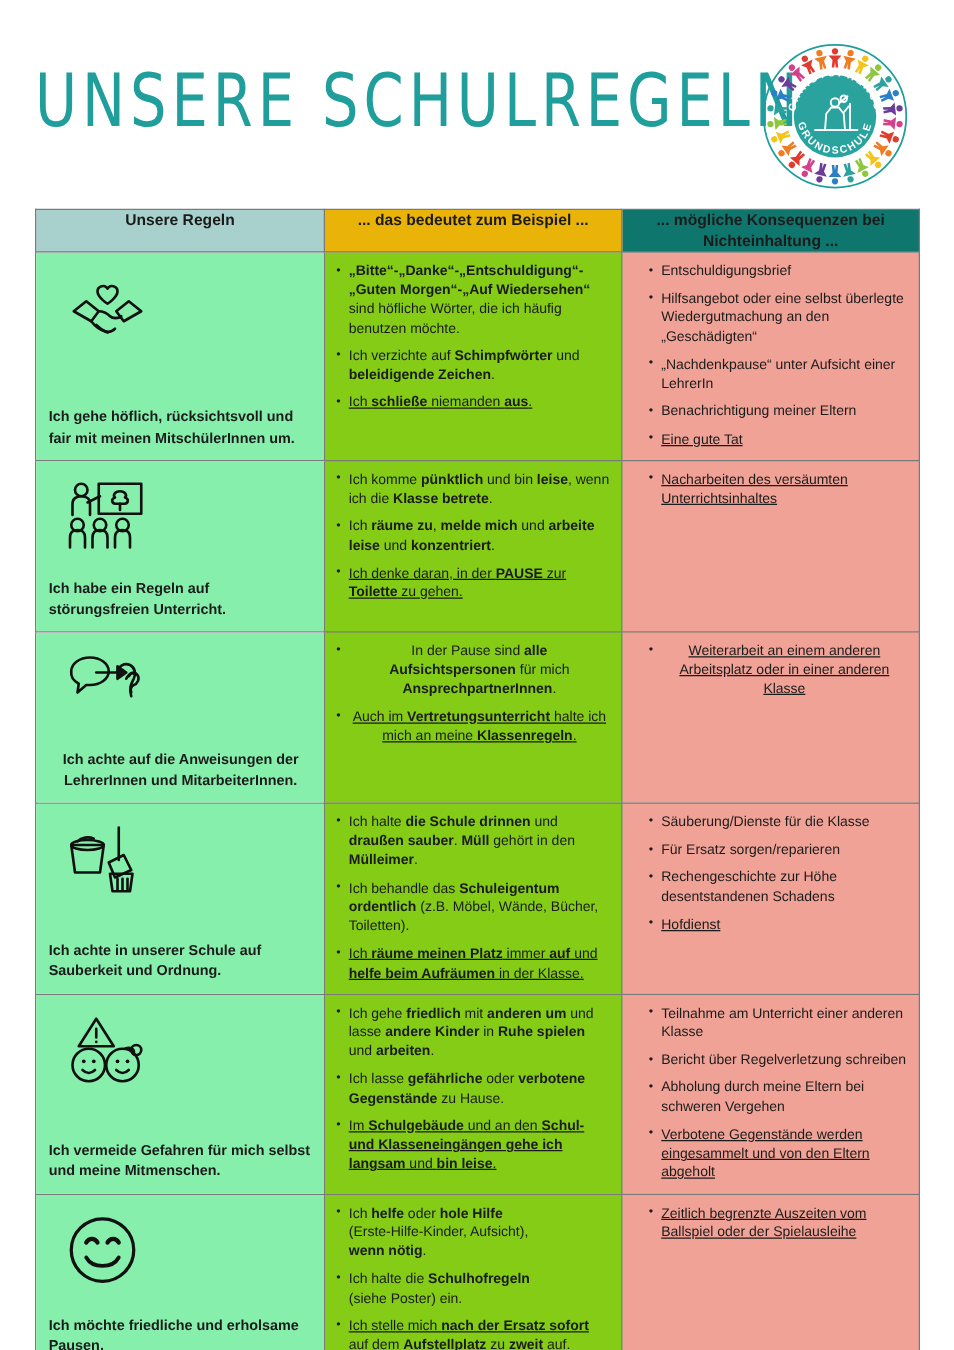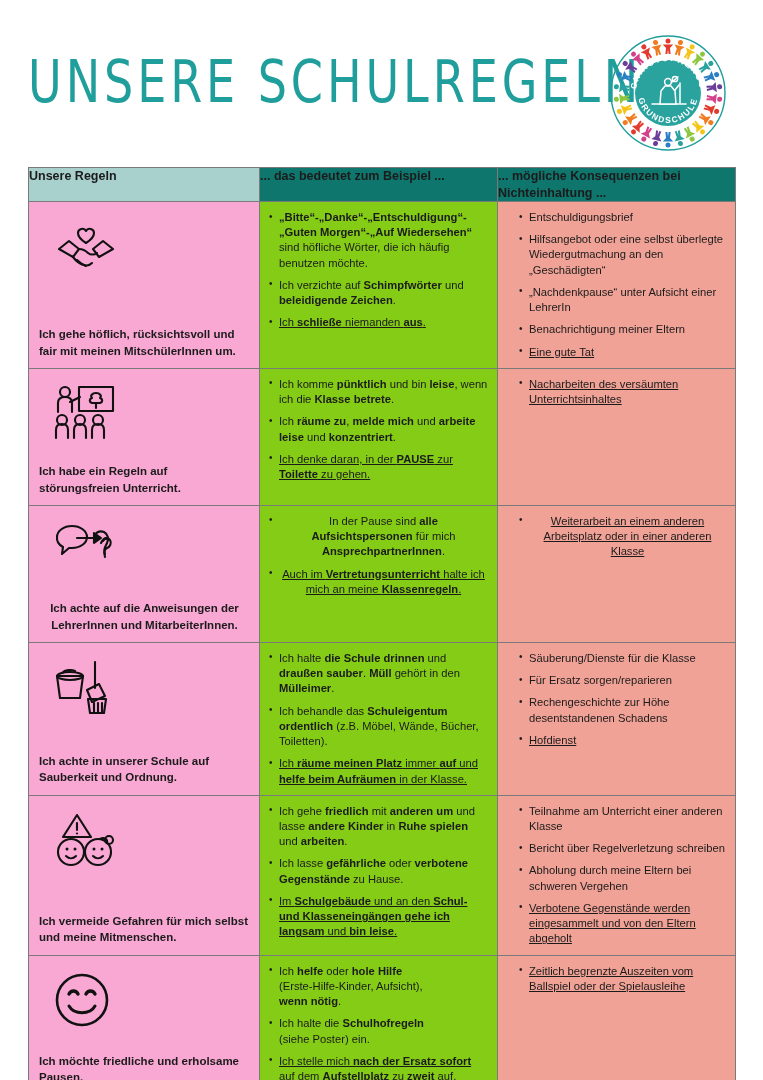--- a/index.html
+++ b/index.html
@@ -65,30 +65,30 @@
     padding: 0;
   }
   .col-rule   { width: 231px; }
   .col-means  { width: 238px; }
   .col-conseq { width: 238px; }
 
   
   thead th {
     font-size: 12.5px;
     font-weight: bold;
-    text-align: left;
+    text-align: center;
     padding: 8px 9px 9px 9px;
     line-height: 1.32;
   }
   .th-rule   { background: #a8d0cc; }
-  .th-means  { background: #0f766e; }
+  .th-means  { background: #eab308; }
   .th-conseq { background: #0f766e; }
 
   
-  td.cell-rule   { background: #f9a8d4; padding: 9px 9px 9px 10px; position: relative; }
+  td.cell-rule   { background: #86efac; padding: 9px 9px 9px 10px; position: relative; }
   td.cell-means  { background: #84cc16; padding: 8px 9px 8px 8px; }
   td.cell-conseq { background: #f0a296; padding: 8px 9px 8px 20px; }
 
   
   .rule-inner {
     display: flex;
     flex-direction: column;
     justify-content: space-between;
     height: 100%;
     min-height: 118px;

